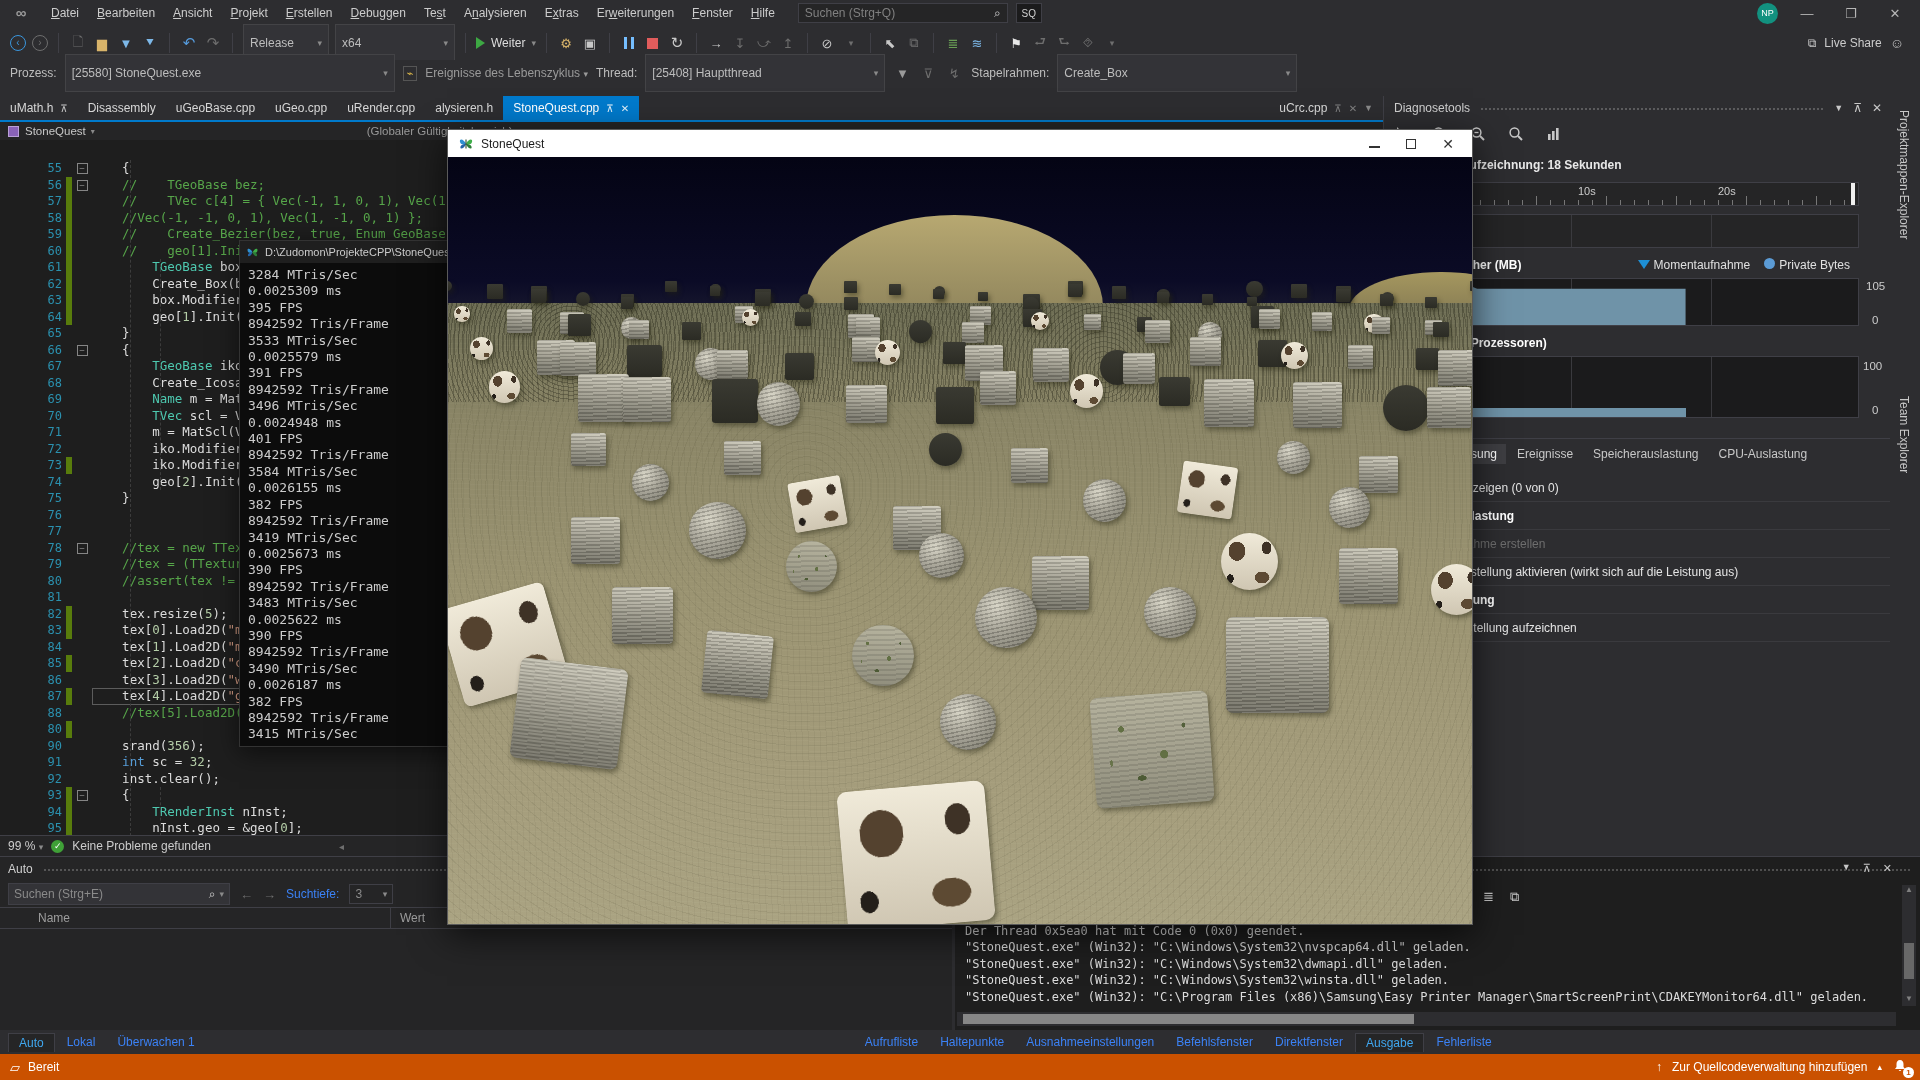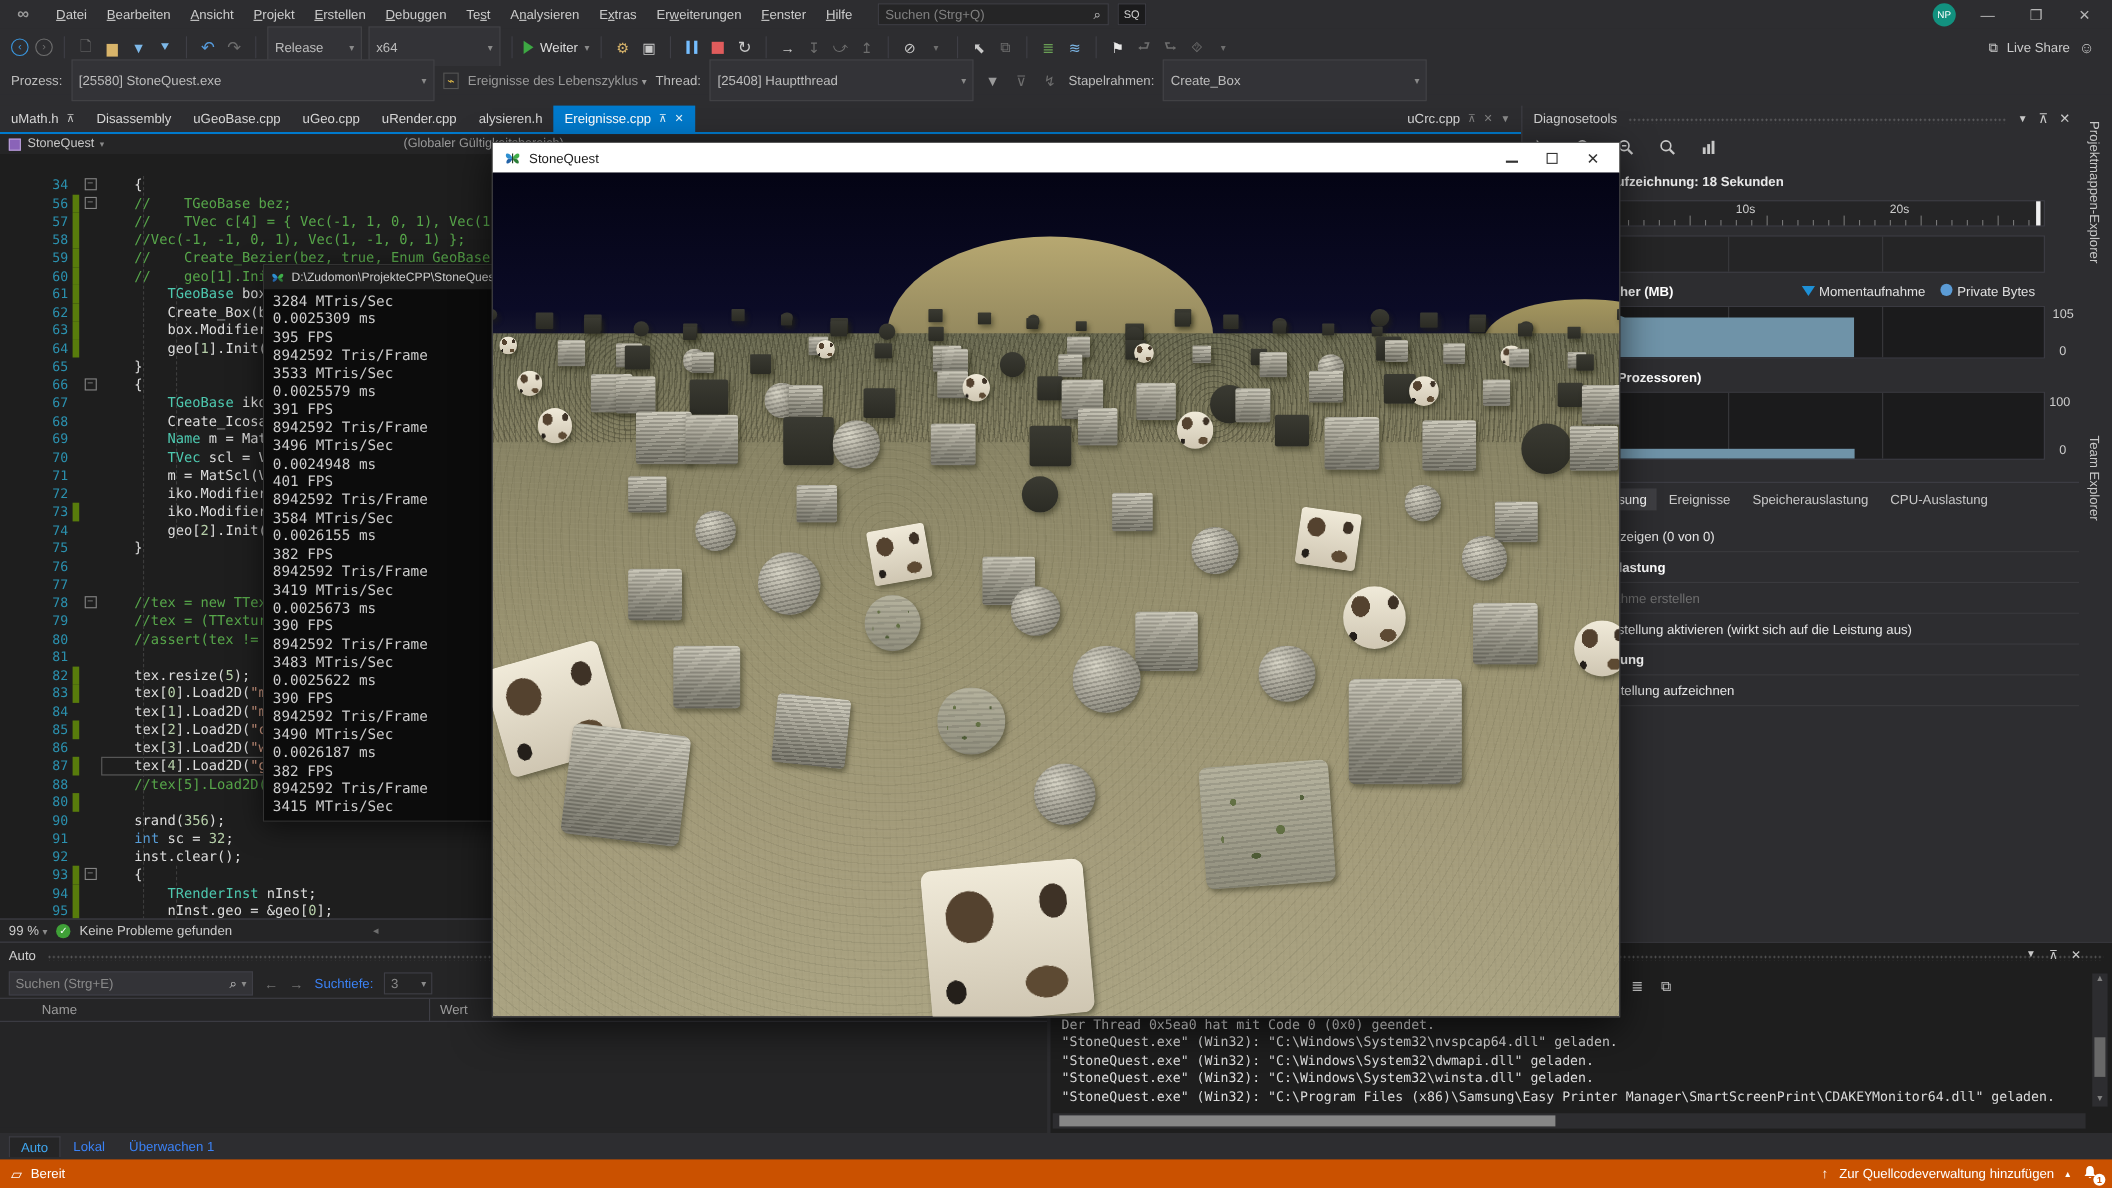--- a/index.html
+++ b/index.html
@@ -347,21 +347,21 @@
         <div class="etab">
           <span>uGeo.cpp</span>
         </div>
         <div class="etab">
           <span>uRender.cpp</span>
         </div>
         <div class="etab">
           <span>alysieren.h</span>
         </div>
         <div class="etab active">
-          <span>Ereignisse.cpp</span>
+          <span>StoneQuest.cpp</span>
           <span class="pin">⊼</span>
           <span class="x">✕</span>
         </div>
       </div>
     <div class="spacer"></div>
     <div class="etab">
       <span>uCrc.cpp</span>
       <span class="pin" style="color:#8a8a8a;">⊼</span>
       <span class="x" style="color:#8a8a8a;">✕</span>
       <span style="color:#8a8a8a;font-size:9px;">▼</span>
@@ -377,21 +377,21 @@
     </span>
     <span class="nav-dd" style="margin-left:240px;color:#9a9a9a;">
       <span>(Globaler Gültigkeitsbereich)</span>
         <span class="car">▾</span>
     </span>
   </div>
 
   <div class="abs editor">
     <div class="codepad" id="code">
         <div class="cline">
-          <span class="ln">34</span>
+          <span class="ln">55</span>
           <span class="bar"></span>
           <span class="fold"><span class="foldbox">−</span></span>
           <span class="txt"><span class="tok-p">    {</span></span>
         </div>
         <div class="cline">
           <span class="ln">56</span>
           <span class="bar on"></span>
           <span class="fold"><span class="foldbox">−</span></span>
           <span class="txt"><span class="tok-c">    //    TGeoBase bez;</span></span>
         </div>
@@ -700,20 +700,29 @@
       </div>
   </div>
 
   <div class="abs ptabs">
     <div id="watchtabs" style="display:flex;padding-left:8px;">
         <span class="ptab active">Auto</span>
         <span class="ptab">Lokal</span>
         <span class="ptab">Überwachen 1</span>
       </div>
     <div class="gap"></div>
+    <div id="outtabs" style="display:flex;padding-left:8px;">
+        <span class="ptab">Aufrufliste</span>
+        <span class="ptab">Haltepunkte</span>
+        <span class="ptab">Ausnahmeeinstellungen</span>
+        <span class="ptab">Befehlsfenster</span>
+        <span class="ptab">Direktfenster</span>
+        <span class="ptab active">Ausgabe</span>
+        <span class="ptab">Fehlerliste</span>
+      </div>
   </div>
 
   <div class="abs statusbar">
     <span style="font-size:13px;">▱</span>
     <span>Bereit</span>
     <div class="sb-right">
       <span>↑</span>
       <span>Zur Quellcodeverwaltung hinzufügen</span>
       <span style="font-size:9px;">▴</span>
       <span class="bellwrap">

